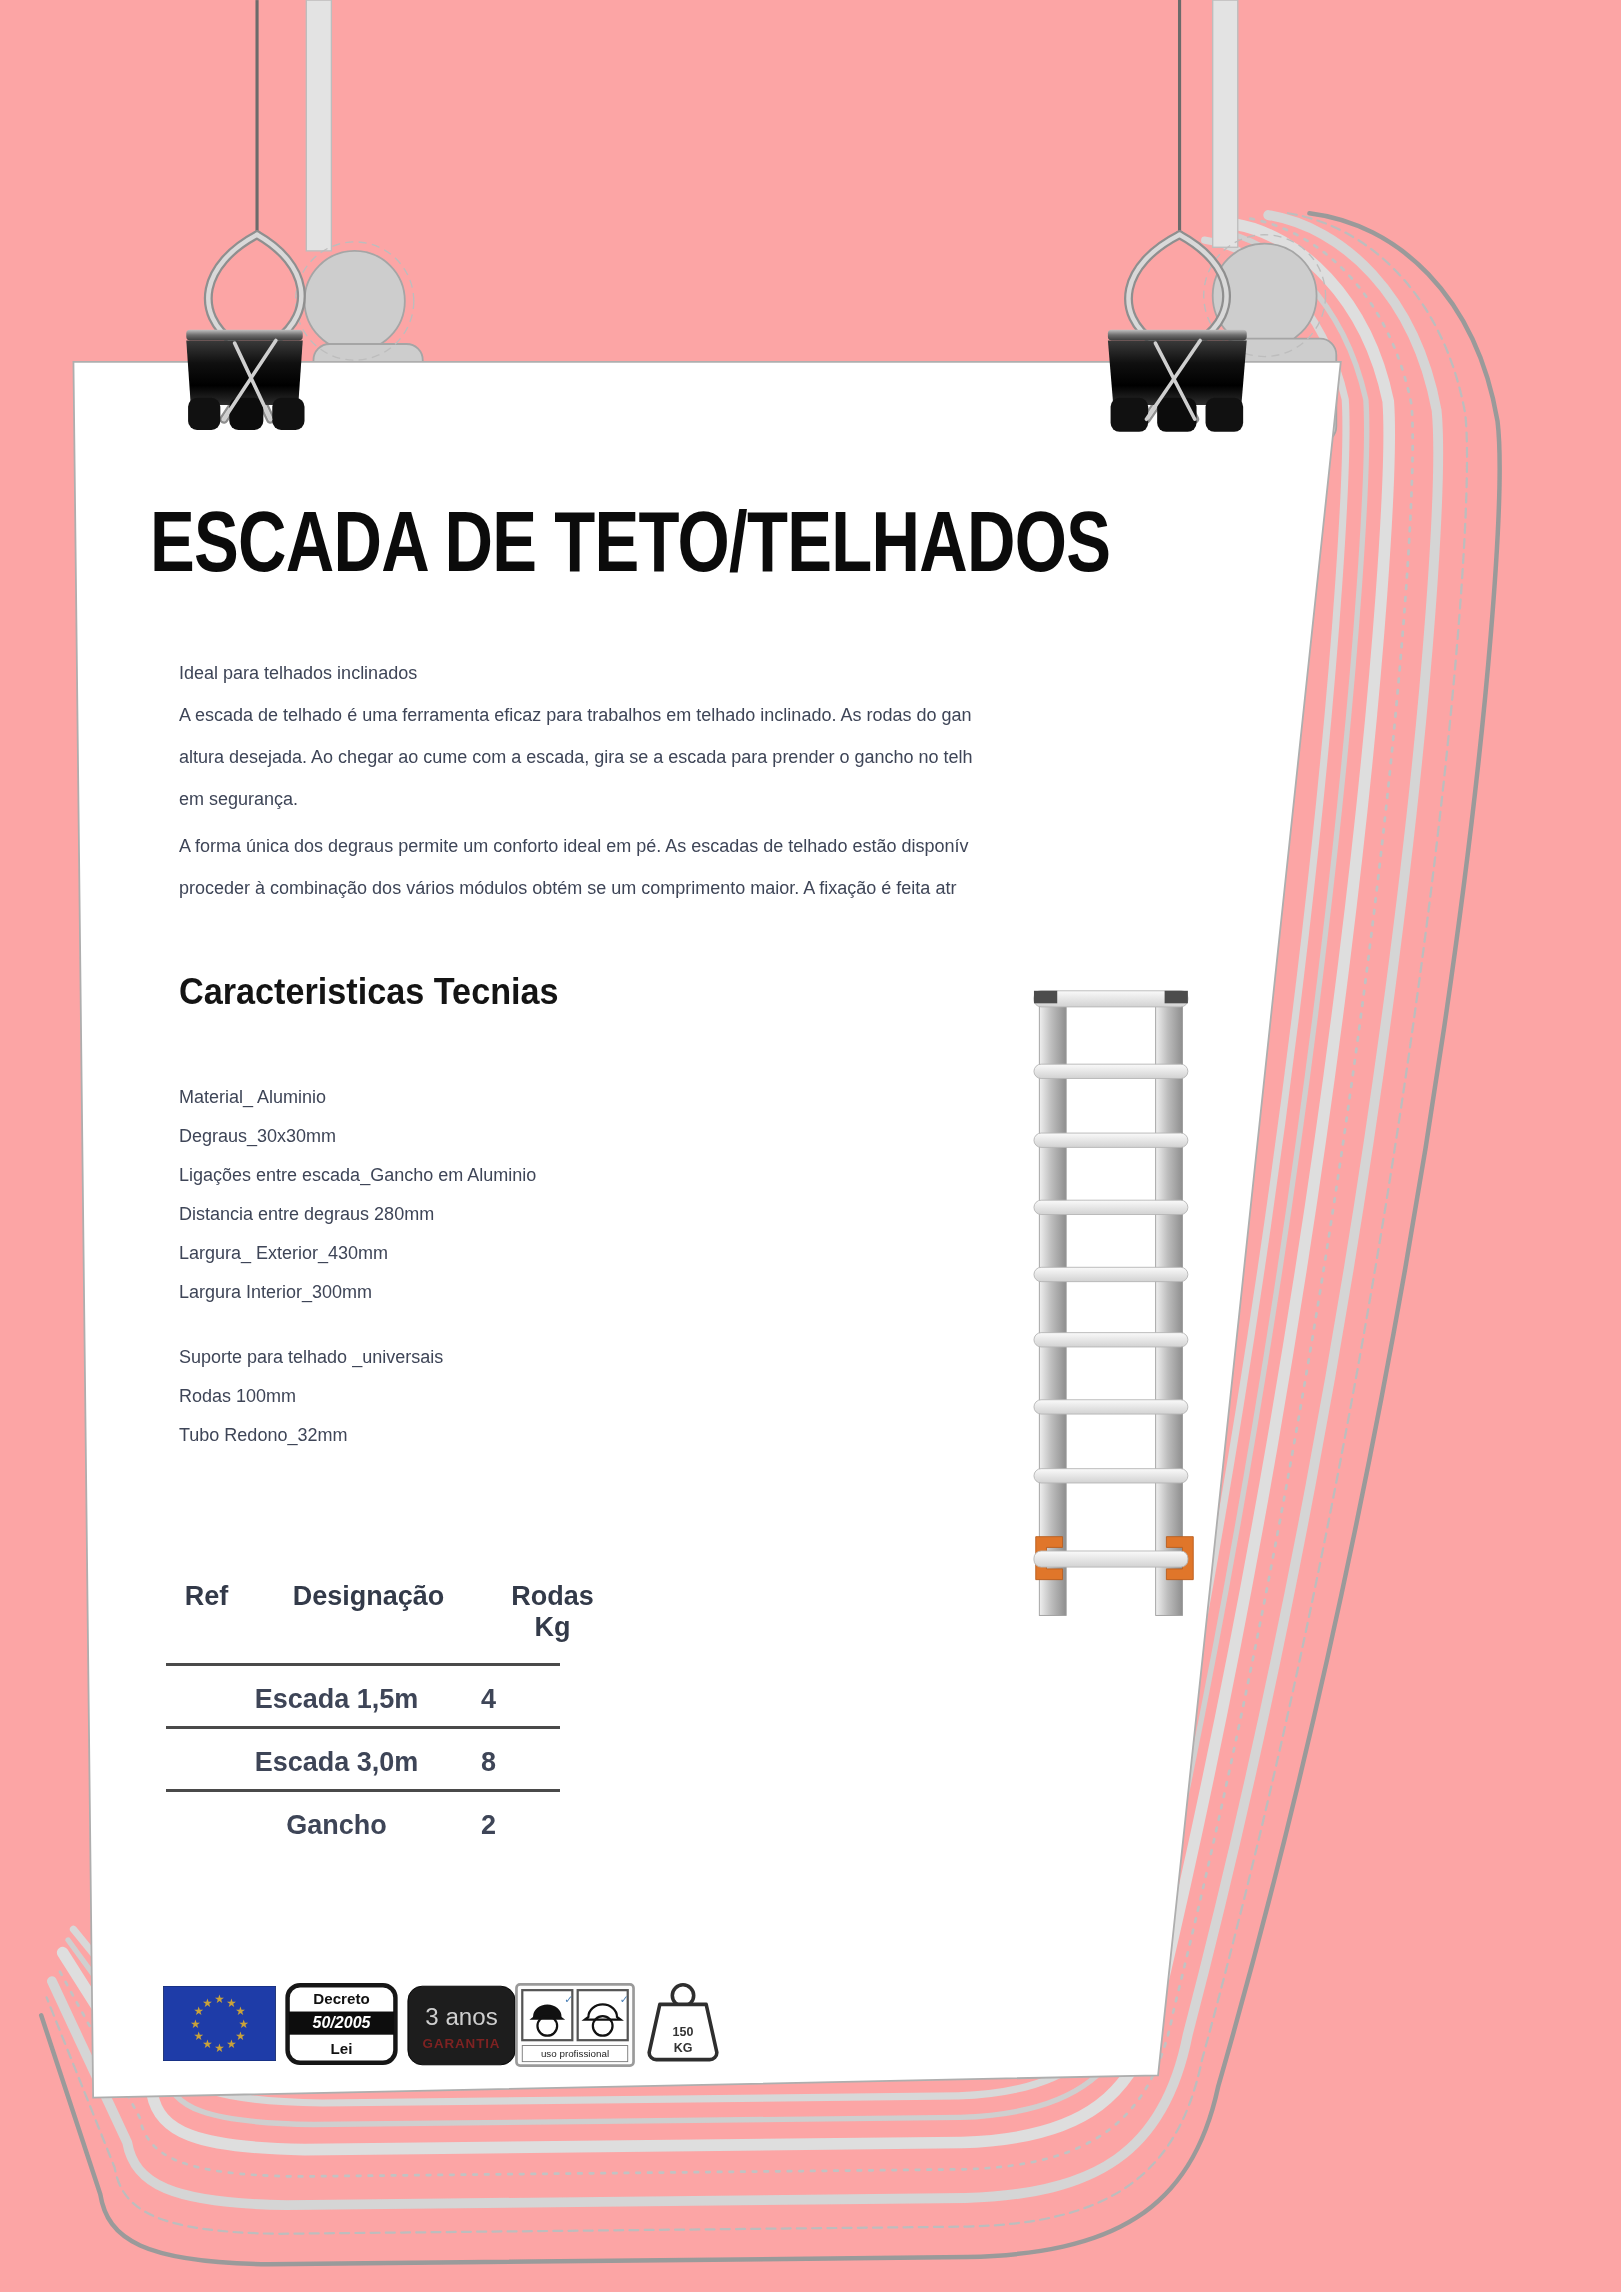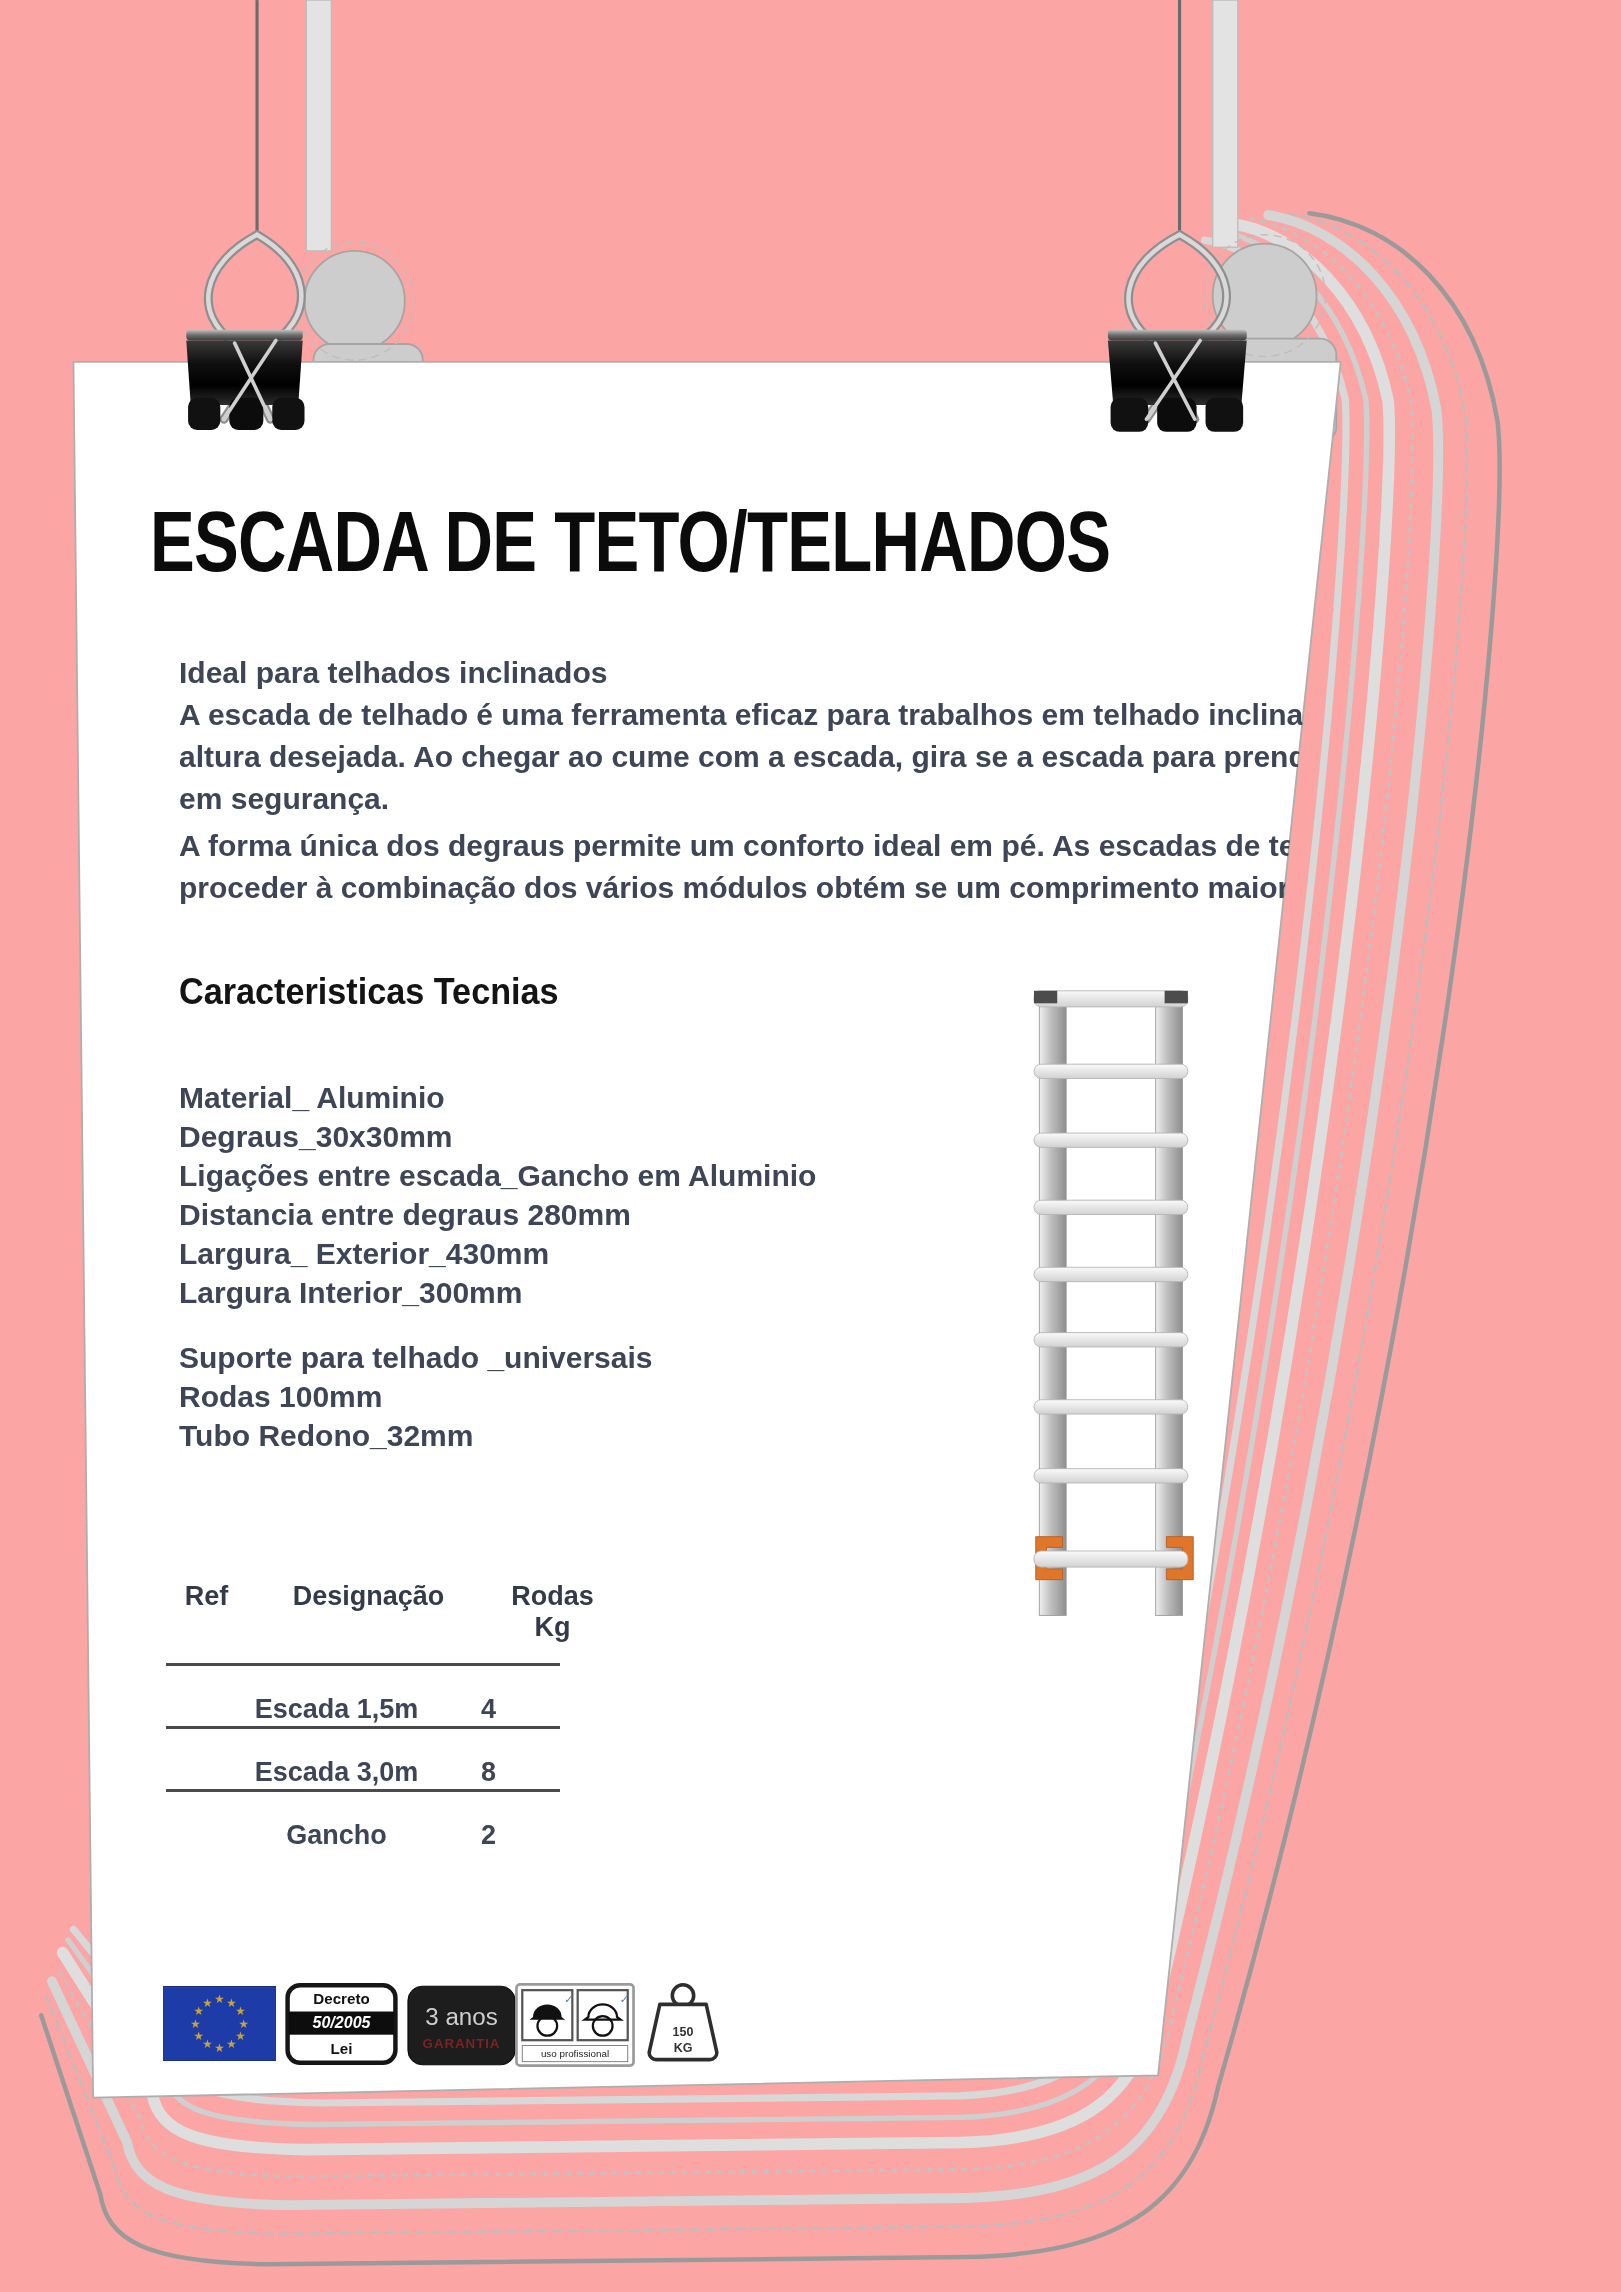--- a/index.html
+++ b/index.html
@@ -6,30 +6,30 @@
   #canvas{position:relative;width:1622px;height:2293px;overflow:hidden;background:#fca5a5;
           font-family:"Liberation Sans",sans-serif;}
   .abs{position:absolute;}
   svg{display:block;}
   
   #page-clip{position:absolute;inset:0;
     clip-path:polygon(73px 362px,1341px 362px,1158px 2075px,93px 2097px);}
   .doc-title{left:150px;top:498px;font-size:86px;line-height:1;font-weight:800;
     letter-spacing:-0.9px;color:#0b0b0b;transform:scaleX(.78);transform-origin:left top;
     white-space:nowrap;}
-  .line{white-space:nowrap;font-size:30px;line-height:42px;font-weight:700;color:var(--text,#3e4557);}
+  .line{white-space:nowrap;font-size:18px;line-height:42px;font-weight:400;color:var(--text,#3e4557);}
   .speclines .line{line-height:39px;}
   .sec-head{left:179px;top:971px;font-size:36px;font-weight:800;color:#141414;
     transform:scaleX(.95);transform-origin:left top;white-space:nowrap;}
   
   #spec-table{left:166px;top:1581px;width:394px;}
   .t-head{display:grid;grid-template-columns:81px 179px 125px;height:82px;gap:32px;}
   .t-head div{font-size:27px;font-weight:700;color:#333a49;text-align:center;}
   .t-row{display:grid;grid-template-columns:81px 179px 125px;height:63px;
-    border-top:3.6px solid #4a4a4a;padding-top:28px;box-sizing:border-box;}
+    border-top:3.6px solid #4a4a4a;padding-top:18px;box-sizing:border-box;}
   .t-row div{font-size:27px;font-weight:600;color:var(--text,#3e4557);text-align:center;}
 </style>
 </head>
 <body>
 
 <div id="canvas">
 
   <svg class="abs" width="1622" height="2293" viewBox="0 0 1811 2560" style="left:0;top:0;">
 
     <path d="M1462,238 C1560,250 1648,330 1672,470 C1690,620 1600,1500 1360,2330

